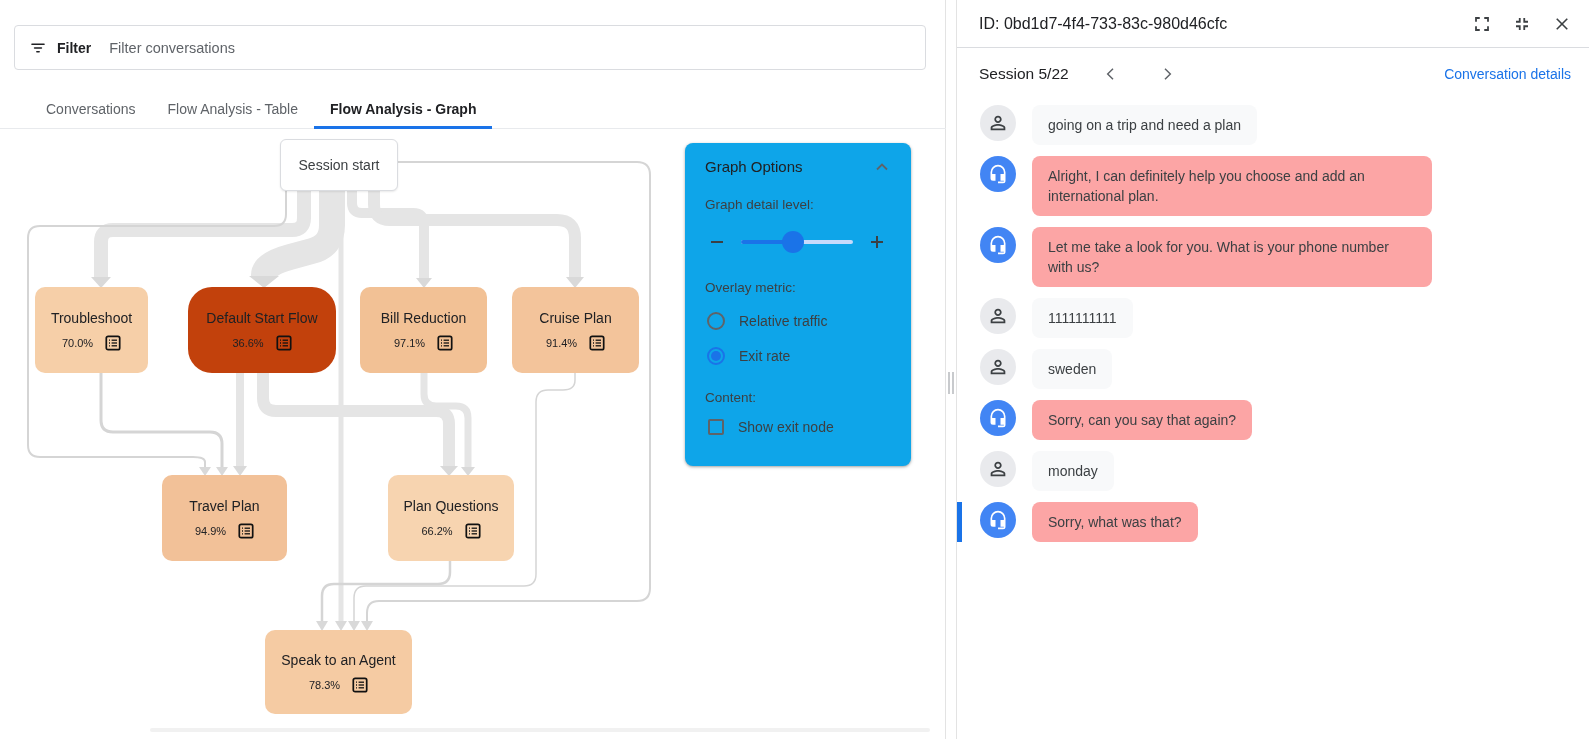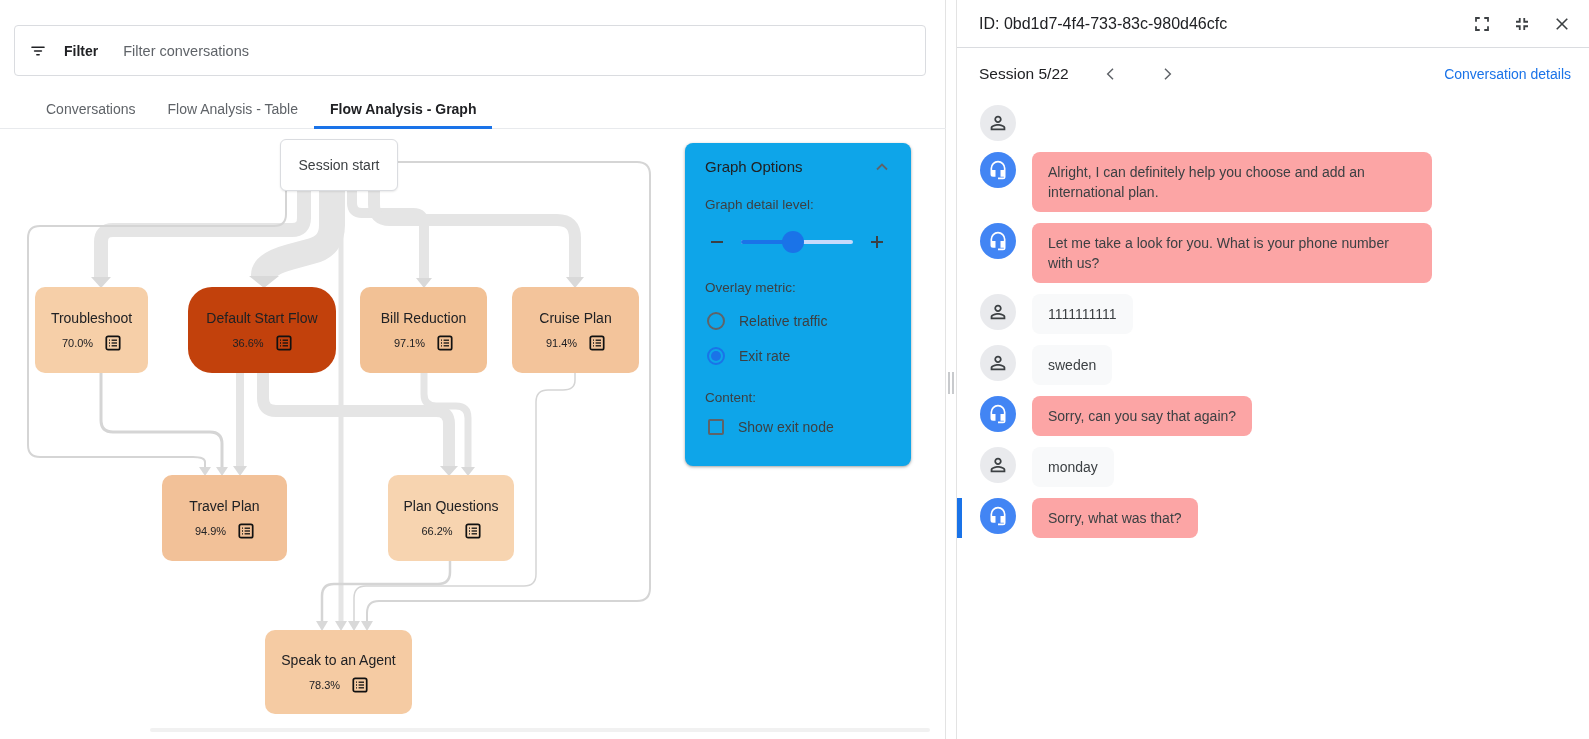--- a/index.html
+++ b/index.html
@@ -3,22 +3,22 @@
 <meta charset="utf-8">
 <style>
   * { margin:0; padding:0; box-sizing:border-box; }
   html,body { width:1589px; height:739px; background:#fff; overflow:hidden;
     font-family:"Liberation Sans","DejaVu Sans",sans-serif; color:#202124; }
   .root { position:relative; width:1589px; height:739px; }
 
   
   .left-panel { position:absolute; left:0; top:0; width:946px; height:739px; background:#fff; border-right:1px solid #e3e3e3; }
 
-  .filter-box { position:absolute; left:14px; top:25px; width:912px; height:51px;
-    border:1px solid #dadce0; border-radius:4px; display:flex; align-items:center; padding:0 14px; gap:17px; background:#fff; }
+  .filter-box { position:absolute; left:14px; top:25px; width:912px; height:45px;
+    border:1px solid #dadce0; border-radius:4px; display:flex; align-items:center; padding:0 14px; gap:10px; background:#fff; }
   .filter-label { font-size:14px; font-weight:bold; color:#202124; }
   .filter-placeholder { font-size:14.5px; color:#5f6368; margin-left:8px; }
 
   .tabs-row { position:absolute; left:0; top:90px; width:946px; height:39px; border-bottom:1px solid #e8eaed; display:flex; padding-left:30px; }
   .tab { height:100%; display:flex; align-items:center; padding:0 16px; font-size:14px; color:#5f6368; cursor:pointer; position:relative; }
   .tab.active { color:#202124; font-weight:bold; }
   .tab.active::after { content:""; position:absolute; left:0; right:0; bottom:-1px; height:3px; background:#1a73e8; }
 
   
   .graph-area { position:absolute; left:0; top:130px; width:946px; height:600px; }
@@ -405,20 +405,21 @@
       <span class="details-link">Conversation details</span>
     </div>
 
     <div class="messages">
       <div class="msg-row user">
         <span class="avatar user">
             <svg width="22" height="22" viewBox="0 0 24 24" fill="#3c4043">
               <path d="M12 5.9c1.16 0 2.1.94 2.1 2.1s-.94 2.1-2.1 2.1S9.9 9.16 9.9 8s.94-2.1 2.1-2.1m0 9c2.97 0 6.1 1.46 6.1 2.1v1.1H5.9V17c0-.64 3.13-2.1 6.1-2.1M12 4C9.79 4 8 5.79 8 8s1.79 4 4 4 4-1.79 4-4-1.79-4-4-4zm0 9c-2.67 0-8 1.34-8 4v3h16v-3c0-2.66-5.33-4-8-4z"></path>
             </svg>
           </span>
+        <div class="bubble">going on a trip and need a plan</div>
       </div>
       <div class="msg-row agent">
         <span class="avatar agent" style="background-color: rgb(66, 133, 244);">
             <svg width="20" height="20" viewBox="0 0 24 24" fill="#fff">
               <path d="M12 1a9 9 0 0 0-9 9v7a3 3 0 0 0 3 3h3v-8H5v-2a7 7 0 0 1 14 0v2h-4v8h4v1h-7v2h6a3 3 0 0 0 3-3V10a9 9 0 0 0-9-9z"></path>
             </svg>
           </span>
         <div class="bubble">Alright, I can definitely help you choose and add an international plan.</div>
       </div>
       <div class="msg-row agent">

